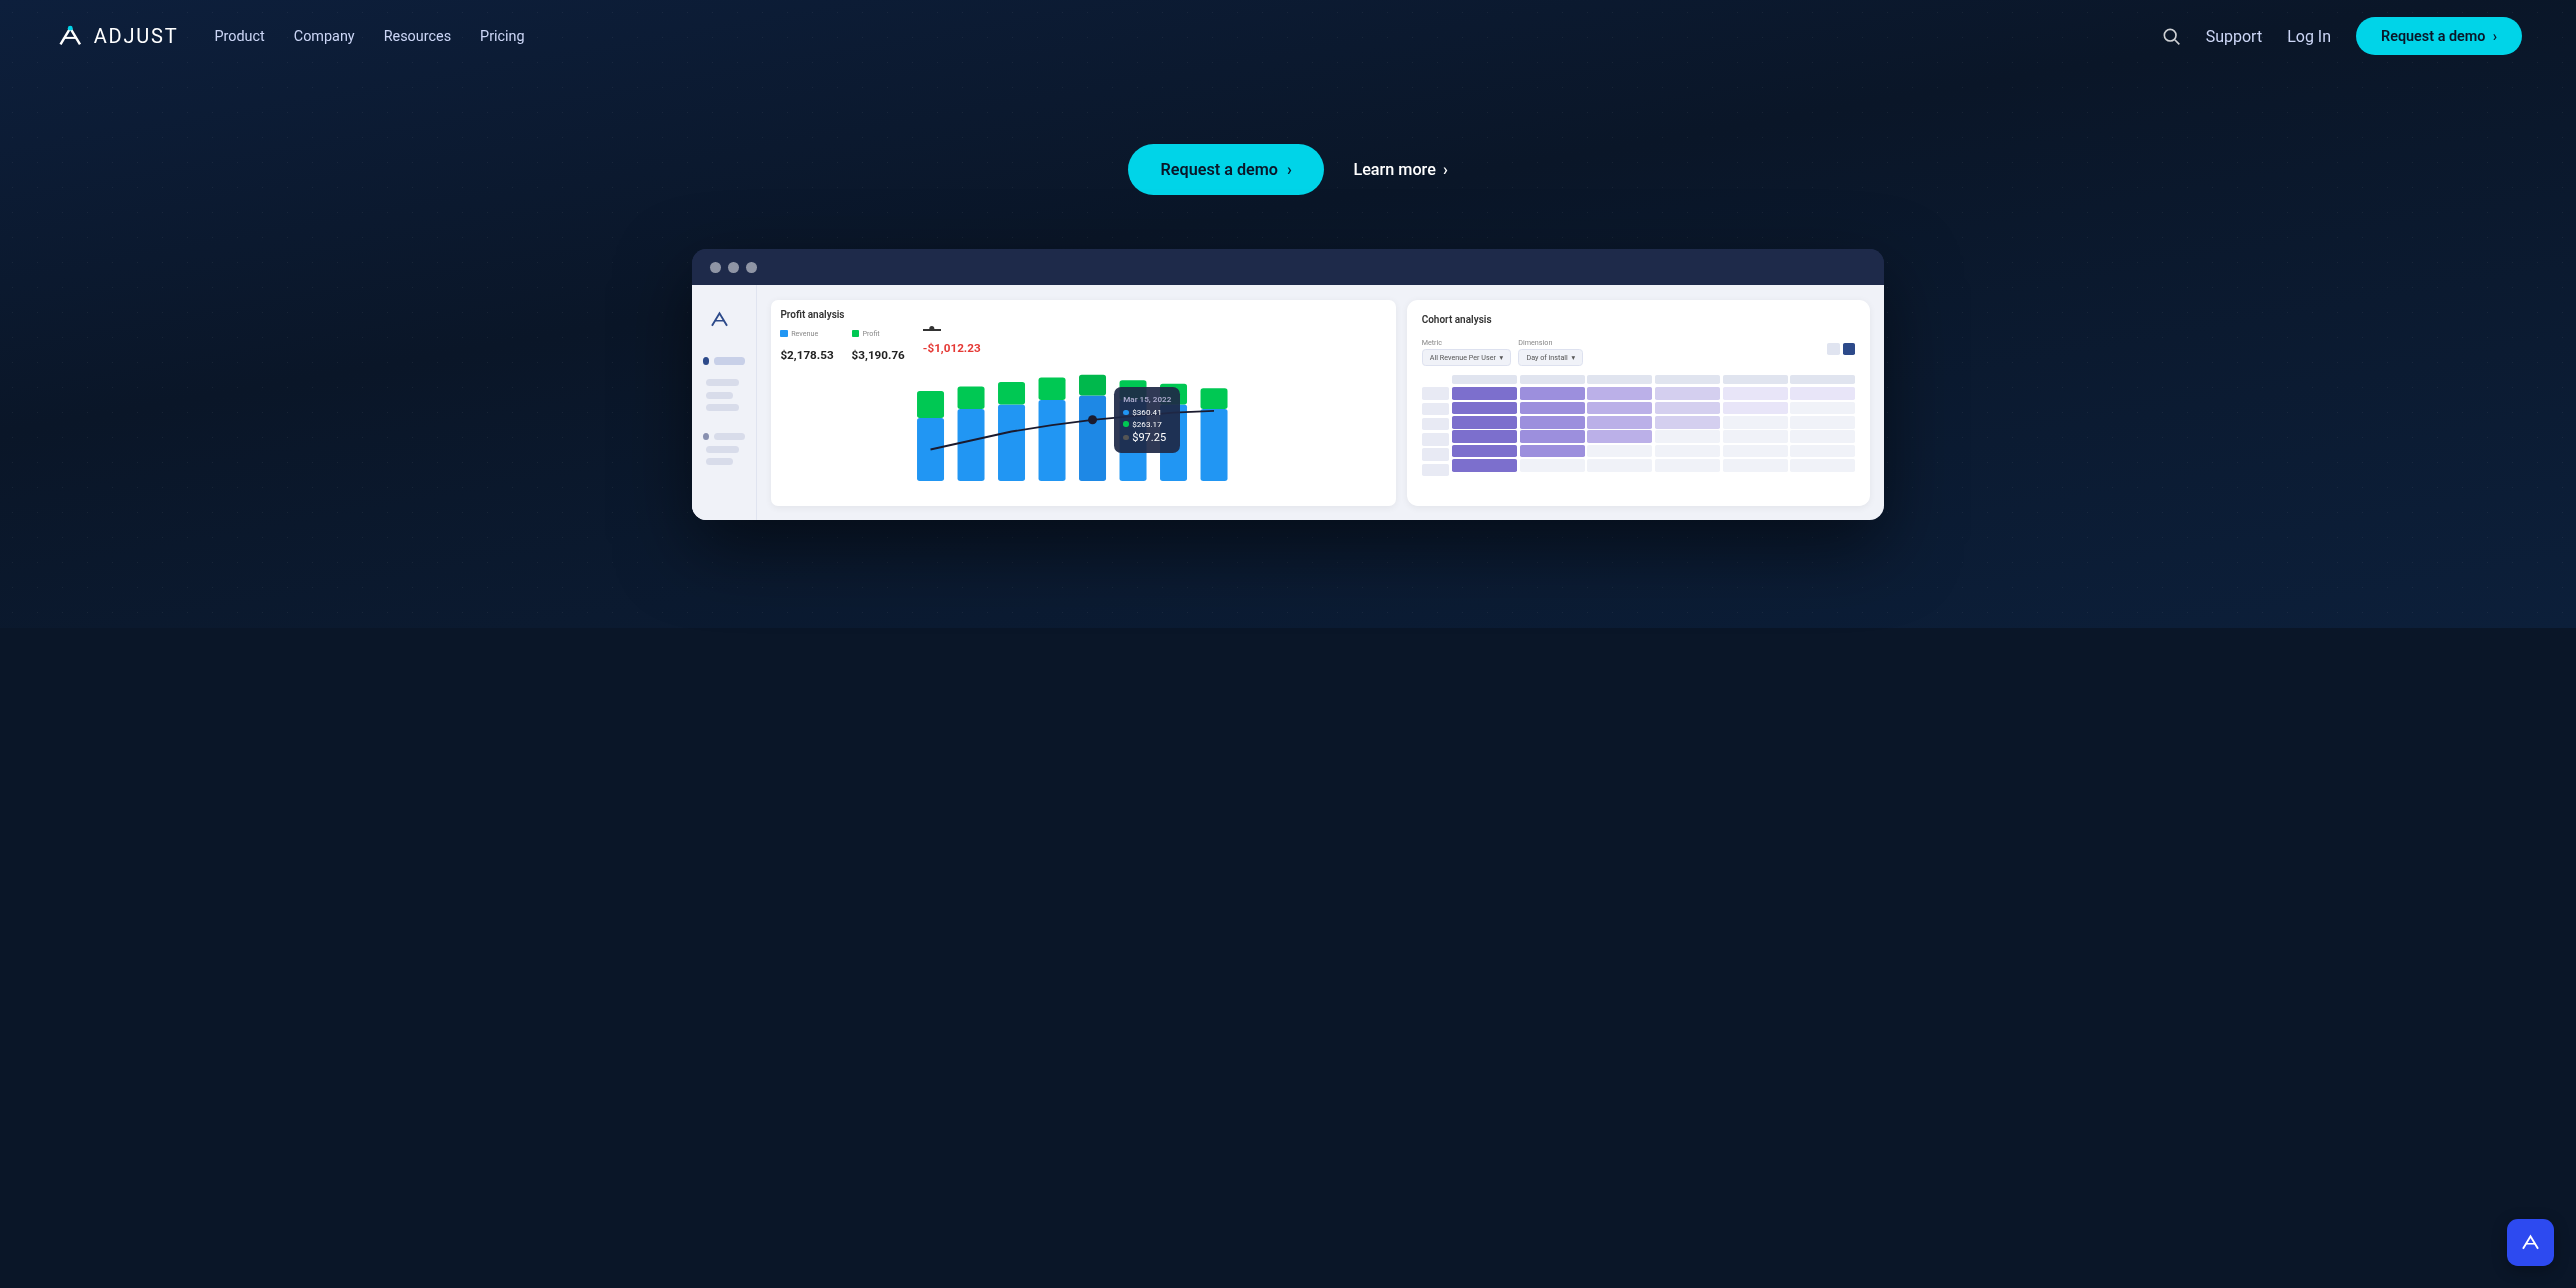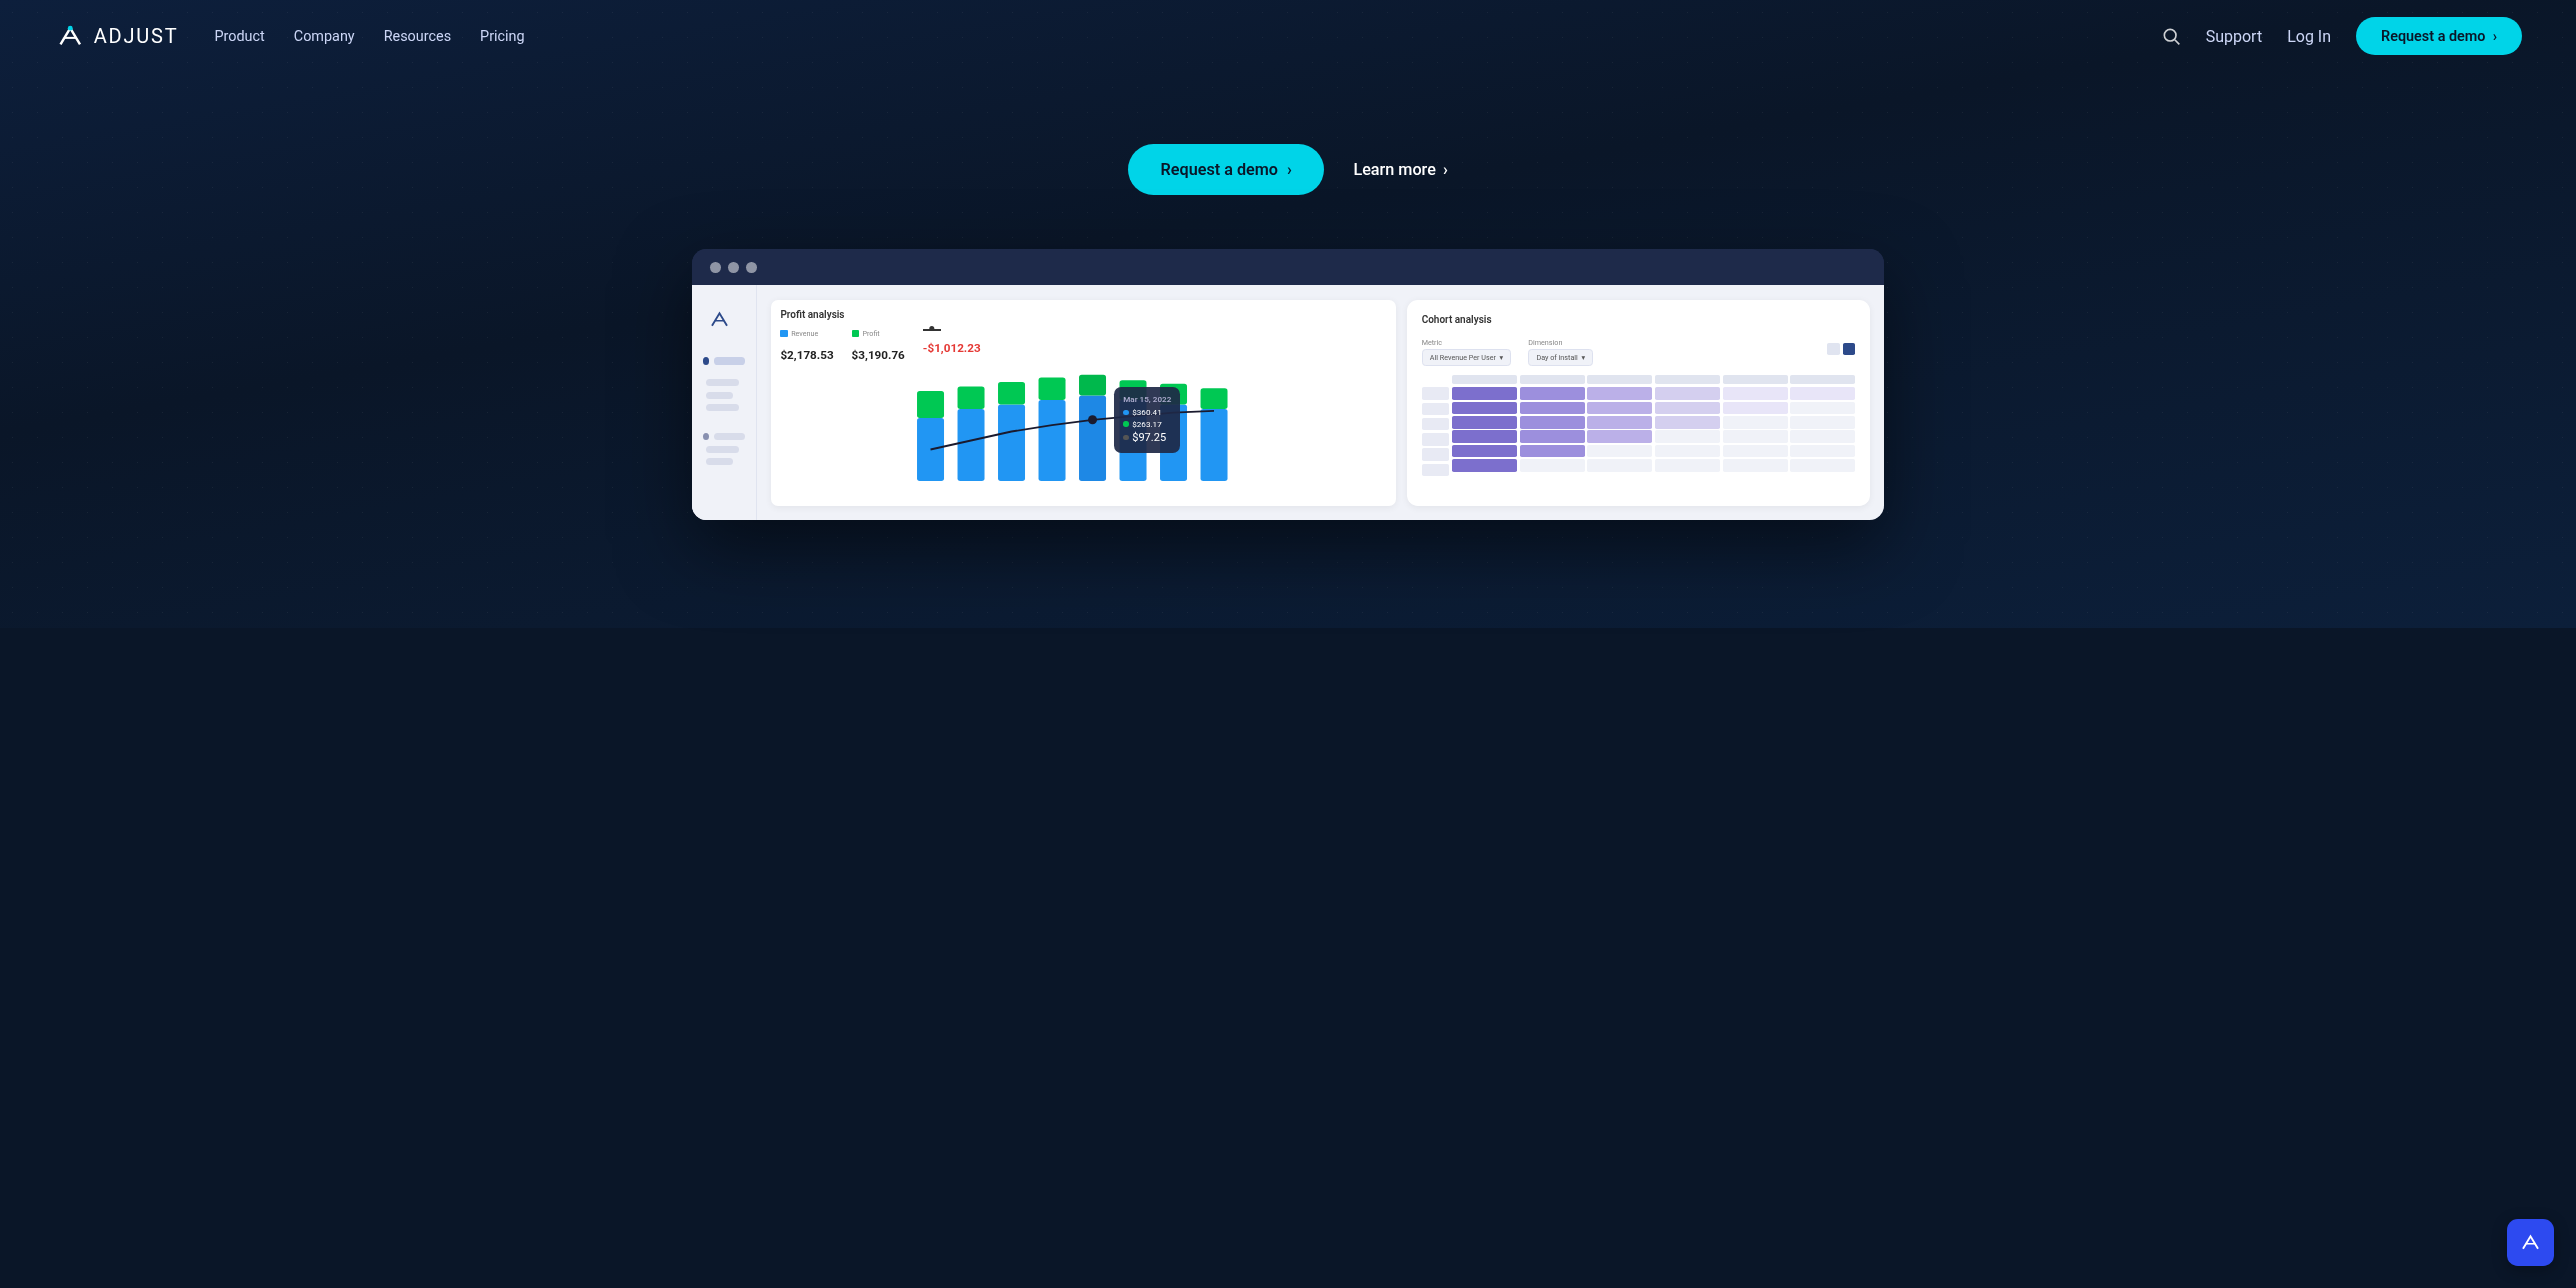--- a/index.html
+++ b/index.html
@@ -374,21 +374,21 @@
 
     .cohort-title {
       font-size: 10px;
       font-weight: 600;
       color: #333;
       margin-bottom: 7.2px;
     }
 
     .cohort-controls {
       display: flex;
-      gap: 17px;
+      gap: 7px;
       margin-bottom: 9px;
       align-items: center;
     }
 
     .cohort-select {
       background: #f0f2f8;
       border: 0.9px solid #dde1ef;
       border-radius: 3.6px;
       padding: 2.7px 7.2px;
       font-size: 7.2px;

